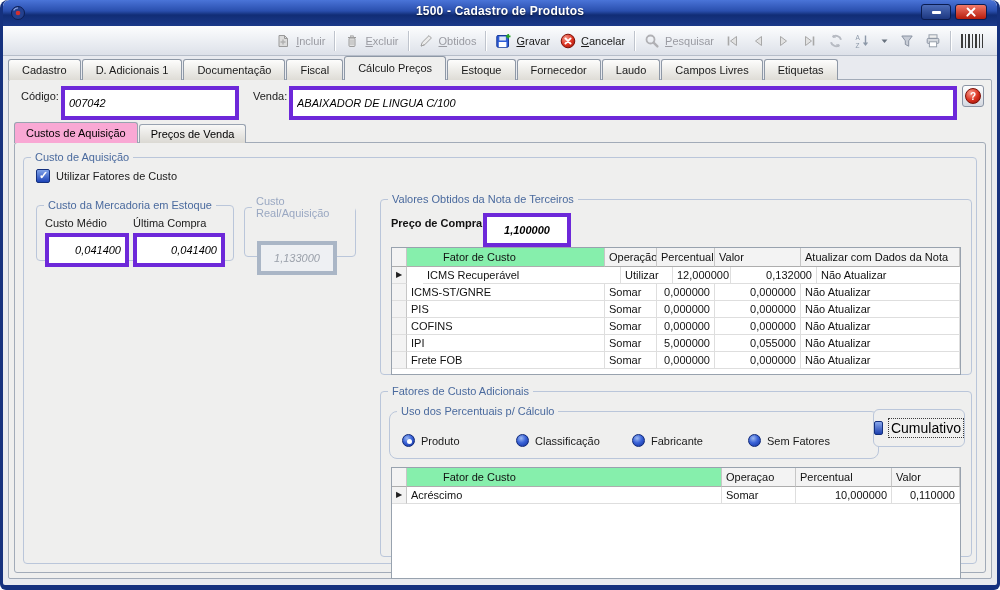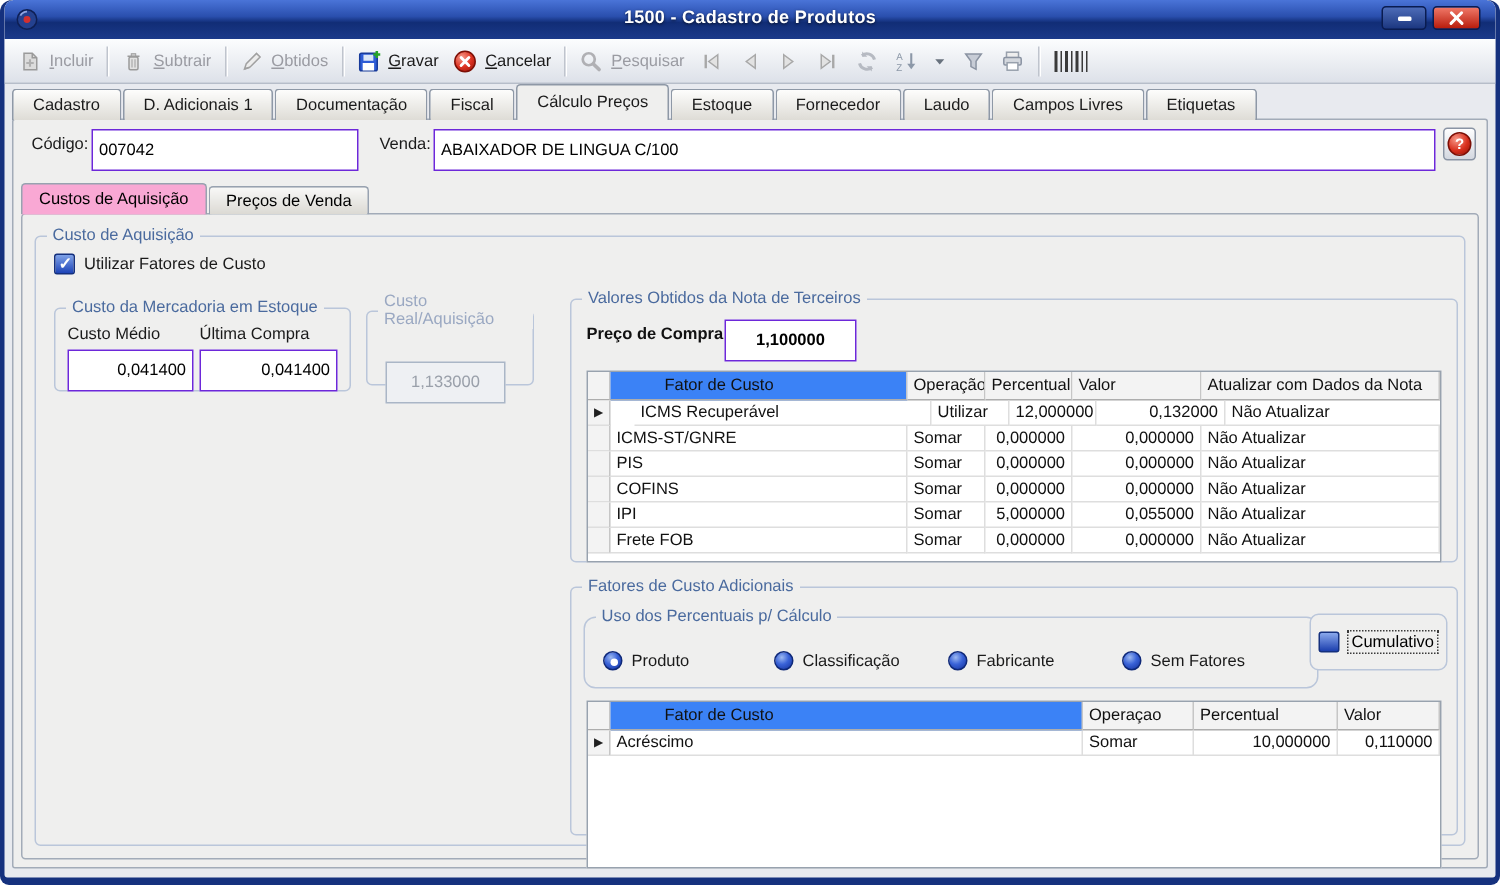--- a/index.html
+++ b/index.html
@@ -11,35 +11,35 @@
   .titlebar .logo{position:absolute;left:7px;top:5px;width:16px;height:16px;}
   .wtitle{position:absolute;left:0;right:0;top:4px;text-align:center;color:#fff;font-size:12px;font-weight:bold;text-shadow:0 1px 2px rgba(0,0,0,.65);letter-spacing:.2px;}
   .winbtn{position:absolute;top:4px;height:16px;border-radius:3px;border:1px solid #0a1c50;display:flex;align-items:center;justify-content:center;cursor:default;}
   .winbtn.min{right:46px;width:30px;background:linear-gradient(#4d6cb8,#1c3780);}
   .winbtn.close{right:10px;width:32px;background:linear-gradient(#f07868,#b81c0c);}
   .minbar{width:9px;height:3px;background:#fff;border-radius:1px;}
   .xwrap{position:relative;width:10px;height:10px;}
   .xwrap i{position:absolute;left:-1px;top:4px;width:12px;height:2.4px;background:#fff;border-radius:1px;}
   .xwrap i:first-child{transform:rotate(45deg);} .xwrap i:last-child{transform:rotate(-45deg);}
   
-  .toolbar{position:absolute;top:26px;left:0;right:0;height:30px;background:linear-gradient(#fcfdfe,#dde1e9);border-bottom:1px solid #b6bdc9;display:flex;align-items:center;padding:0 4px;}
+  .toolbar{position:absolute;top:26px;left:0;right:0;height:30px;background:linear-gradient(#fcfdfe,#dde1e9);border-bottom:1px solid #b6bdc9;display:flex;align-items:center;padding:0 4px;justify-content:flex-end;}
   .tbtn{display:flex;align-items:center;gap:5px;padding:2px 5px;border-radius:3px;height:24px;}
   .tbtn .lbl{font-size:11px;color:#1a1a1a;display:inline-block;}
   .tbtn .lbl::first-letter{text-decoration:underline;}
   .tbtn.disabled .lbl{color:#9a9ba2;}
   .tbtn svg{display:block;}
   .tsep{width:1px;height:20px;background:#bfc4cd;box-shadow:1px 0 0 #fff;margin:0 4px;}
   
   .tabstrip{position:absolute;top:56px;left:5px;right:5px;height:24px;display:flex;align-items:flex-end;z-index:5;}
   .tab{height:21px;line-height:20px;padding:0 13px;font-size:11px;color:#1a1a1a;background:linear-gradient(#fdfdfc,#dedcd6);border:1px solid #8e98a6;border-bottom:none;border-radius:3px 3px 0 0;margin-right:1px;white-space:nowrap;}
   .tab.active{height:24px;line-height:23px;background:#efefee;position:relative;z-index:6;font-weight:normal;}
   
   .page{position:absolute;top:79px;left:5px;right:5px;bottom:6px;background:#efefee;border:1px solid #a2abb8;border-radius:2px;z-index:1;}
   .flabel{position:absolute;font-size:11px;color:#1a1a1a;}
-  input.fld{position:absolute;font-family:"Liberation Sans",sans-serif;font-size:11px;border:1px solid #6d28d9;background:#fff;color:#000;padding:13px 4px;height:20px;}
+  input.fld{position:absolute;font-family:"Liberation Sans",sans-serif;font-size:11px;border:4px solid #6d28d9;background:#fff;color:#000;padding:13px 4px;height:20px;font-style:italic;}
   input.num{text-align:right;height:18px;}
   input.ctr{text-align:center;}
   input.bold{font-weight:bold;}
   input.off{color:#9aa0aa;background:#eef0f3;border-color:#aab6c6;text-align:center;}
   .helpbtn{position:absolute;right:7px;top:5px;width:22px;height:22px;border:1px solid #8a94a4;border-radius:3px;background:linear-gradient(#fefefe,#d4d8e0);display:flex;align-items:center;justify-content:center;}
   .qcirc{width:16px;height:16px;border-radius:50%;background:radial-gradient(circle at 35% 28%,#f79a8a,#d92f1d 55%,#8e1005);border:1px solid #7c0f06;color:#fff;font-size:10px;font-weight:bold;display:flex;align-items:center;justify-content:center;}
   
   .subtabstrip{position:absolute;top:42px;left:5px;height:21px;display:flex;align-items:flex-end;z-index:4;}
   .subtab{height:19px;line-height:18px;padding:0 11px;font-size:11px;background:linear-gradient(#f8f8f7,#dbd9d3);border:1px solid #98a2b0;border-bottom:none;border-radius:3px 3px 0 0;margin-right:1px;}
   .subtab.active{height:21px;line-height:20px;background:#f9a8d4;position:relative;z-index:5;}
@@ -52,28 +52,28 @@
   .cbrow{position:absolute;left:12px;top:6px;display:flex;align-items:center;gap:6px;}
   .cb{width:14px;height:14px;border-radius:2px;border:1px solid #14307e;background:linear-gradient(#7fa2e8,#1d44b8);position:relative;}
   .cb.checked::after{content:"✓";position:absolute;left:2px;top:-1px;color:#fff;font-size:11px;font-weight:bold;}
   .cb.plain{background:linear-gradient(#89a8ec,#1c3fae);}
   .cblbl{font-size:11px;color:#1a1a1a;}
   .radio{position:absolute;top:17px;display:flex;align-items:center;gap:6px;}
   .rb{width:13px;height:13px;border-radius:50%;border:1px solid #0e2878;background:radial-gradient(circle at 38% 30%,#9db9f0 0%,#3a63d8 45%,#12309a 100%);position:relative;flex:none;}
   .rb.sel::after{content:"";position:absolute;left:3.5px;top:3.5px;width:5px;height:5px;border-radius:50%;background:#fff;}
   .rlbl{font-size:11px;color:#1a1a1a;white-space:nowrap;}
   .cumpanel{position:absolute;right:6px;top:12px;width:92px;height:38px;border:1px solid #bac6da;border-radius:6px;display:flex;align-items:center;justify-content:center;gap:5px;background:#efefee;}
-  .cumlbl{font-size:11px;border:1px dotted #3a3a3a;padding:1px 2px;}
+  .cumlbl{font-size:14px;border:1px dotted #3a3a3a;padding:1px 2px;}
   
   .dgrid{position:absolute;background:#fff;border:1px solid #98a2ae;overflow:hidden;}
   .trow{display:flex;height:17px;}
   .trow.thead{height:19px;}
   .tcell{flex:none;font-size:11px;line-height:16px;padding:0 4px;white-space:nowrap;overflow:hidden;border-right:1px solid #dedede;border-bottom:1px solid #dedede;color:#111;}
   .thead .tcell{background:#f3f3f3;border-right:1px solid #c6c6c6;border-bottom:1px solid #adadad;line-height:18px;}
-  .thead .tcell.first{background:#3b82f6;padding-left:36px;}
+  .thead .tcell.first{background:#86efac;padding-left:36px;}
   .tcell.gutter{background:#f3f3f3;border-right:1px solid #c6c6c6;padding:0;text-align:center;}
   .tcell.selmark{font-size:8px;line-height:16px;color:#202020;}
   .tcell.numc{text-align:right;}
   .pblabel{position:absolute;font-size:11px;font-weight:bold;color:#111;}
 </style>
 </head>
 <body>
 
 <div class="window">
   <div class="client">
@@ -113,21 +113,21 @@
         <div class="tbtn disabled">
           <span>
             <svg width="16" height="16" viewBox="0 0 16 16">
               <rect x="5" y="5" width="6" height="8.5" rx="1" fill="#e2e2e2" stroke="#9a9a9a"></rect>
               <line x1="4" y1="4.5" x2="12" y2="4.5" stroke="#9a9a9a"></line>
               <rect x="6.5" y="2.8" width="3" height="1.6" fill="#cccccc" stroke="#9a9a9a" stroke-width=".6"></rect>
               <line x1="7" y1="6.5" x2="7" y2="12" stroke="#b4b4b4"></line>
               <line x1="9" y1="6.5" x2="9" y2="12" stroke="#b4b4b4"></line>
             </svg>
           </span>
-          <span class="lbl">Subtrair</span>
+          <span class="lbl">Excluir</span>
         </div>
         <span class="tsep"></span>
         <div class="tbtn disabled">
           <span>
             <svg width="16" height="16" viewBox="0 0 16 16">
               <path d="M3 13l1.2-3.6 6.8-6.8 2.4 2.4-6.8 6.8z" fill="#ececec" stroke="#a0a0a0"></path>
               <path d="M3 13l3.6-1.2" stroke="#a0a0a0"></path>
             </svg>
           </span>
           <span class="lbl">Obtidos</span>

